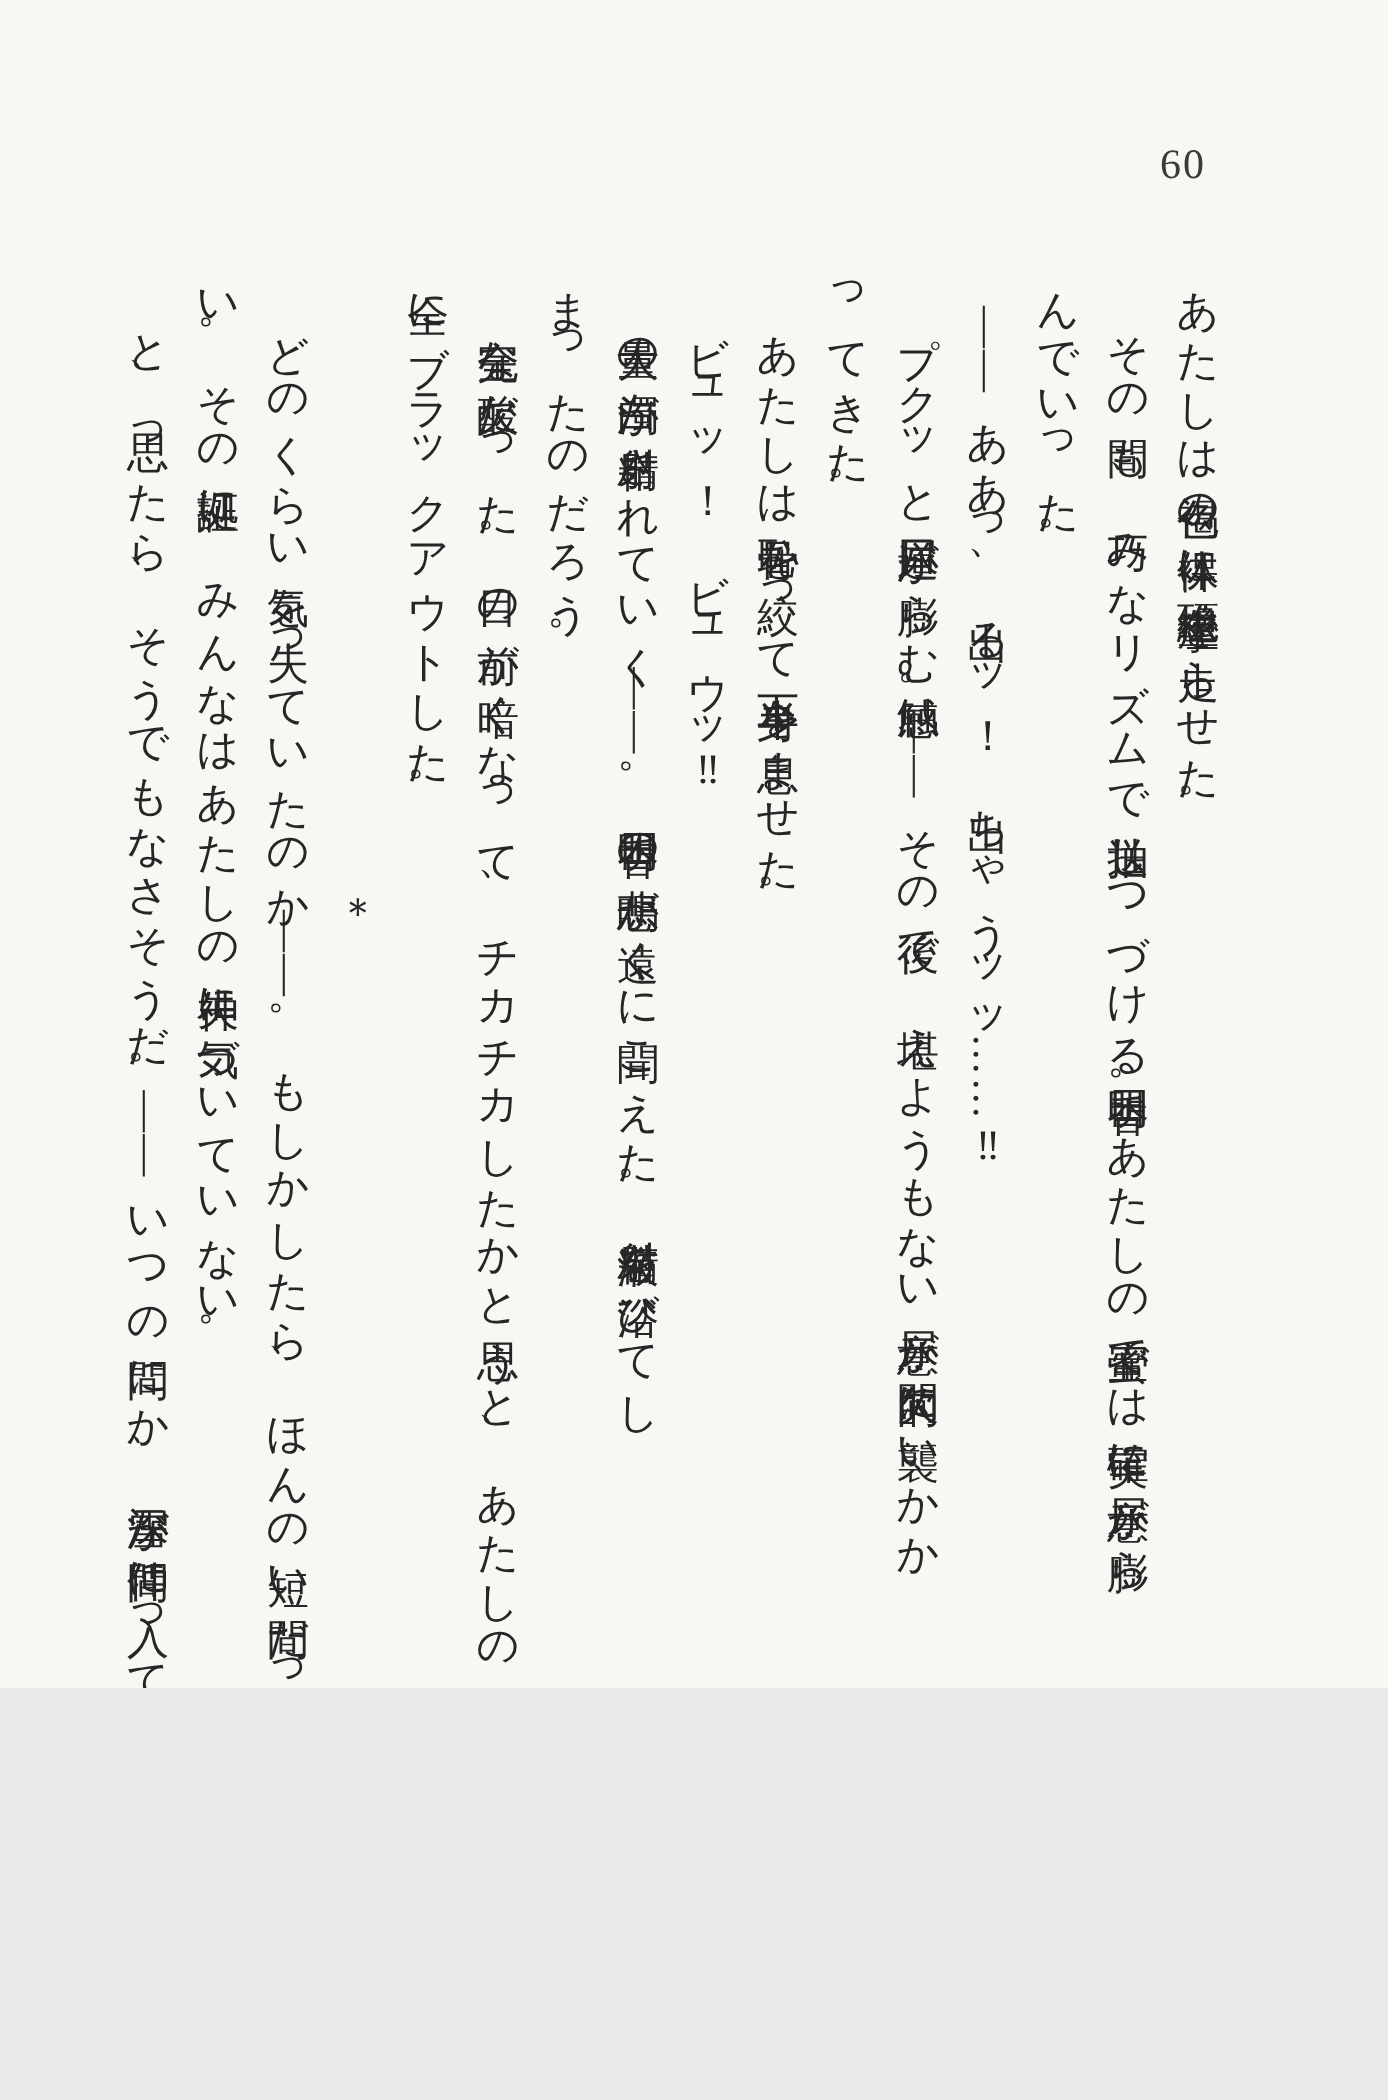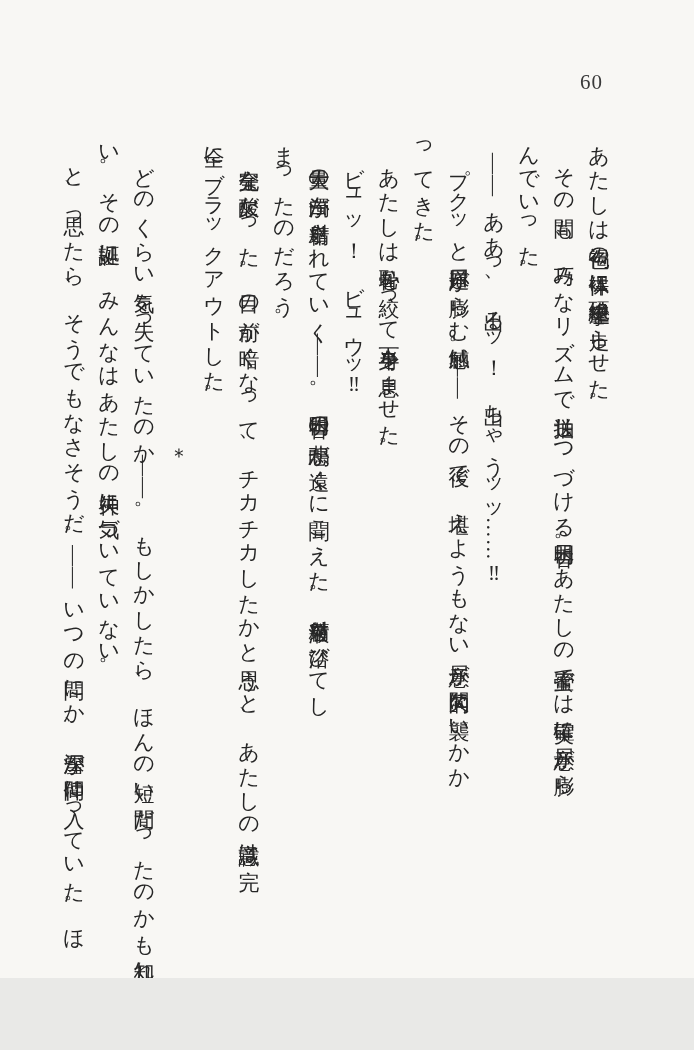--- a/index.html
+++ b/index.html
@@ -3,21 +3,21 @@
 <meta charset="utf-8">
 <style>
   html, body {
     margin: 0;
     padding: 0;
     background: #e9e9e7;
   }
   .page {
     position: relative;
     width: 694px;
-    height: 978px;
+    height: 844px;
     background: #f8f7f4;
     overflow: hidden;
     font-family: "Liberation Serif", "DejaVu Serif", serif;
   }
   .page-number {
     position: absolute;
     top: 70px;
     left: 580px;
     font-size: 21px;
     letter-spacing: 1px;

